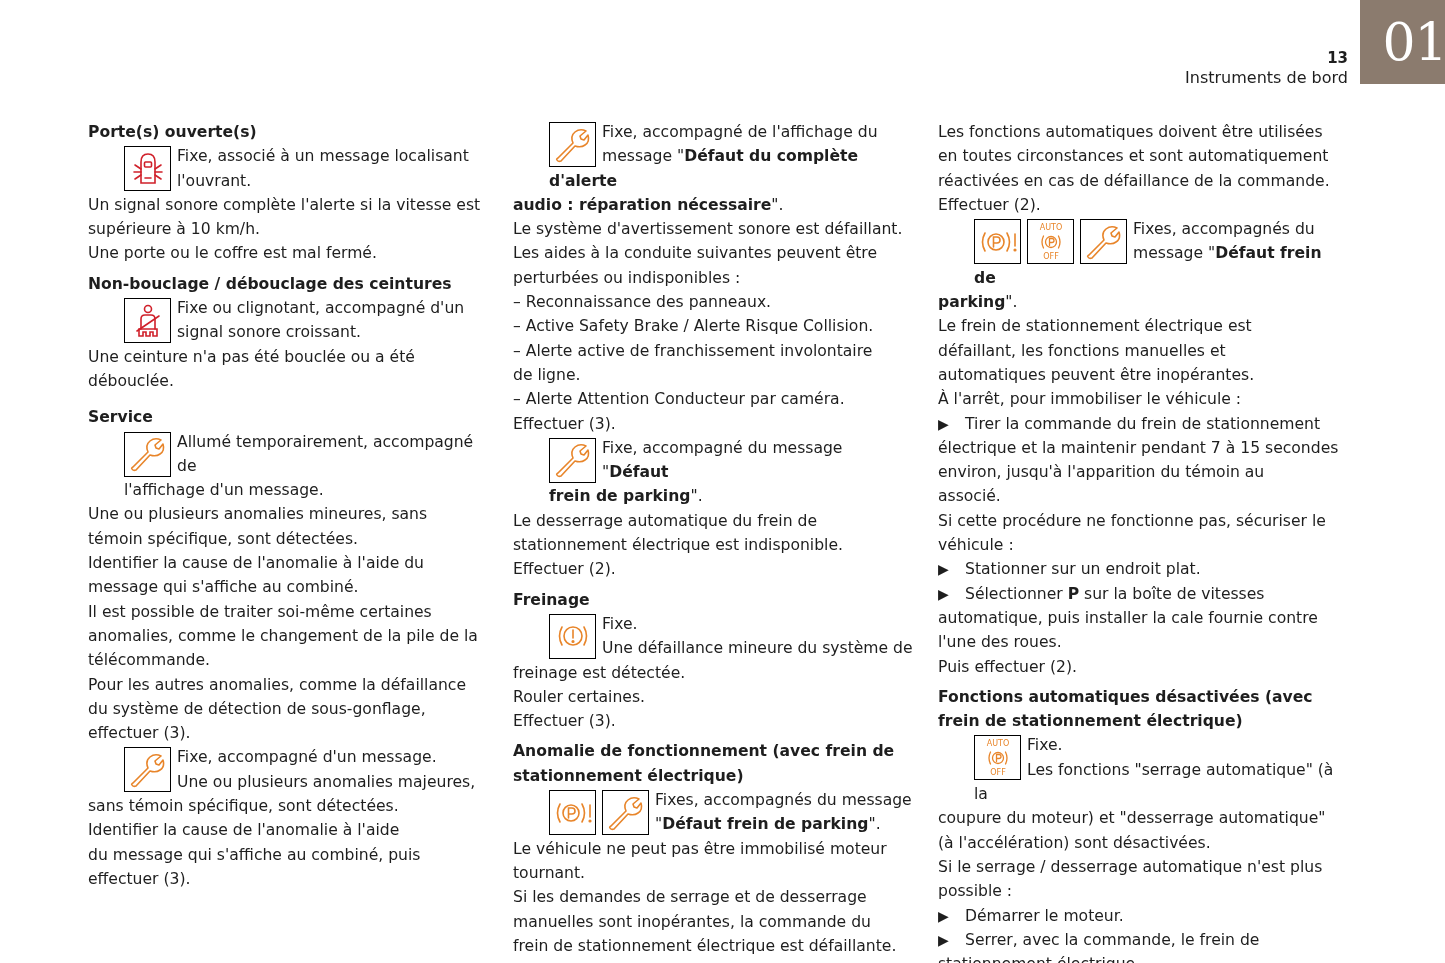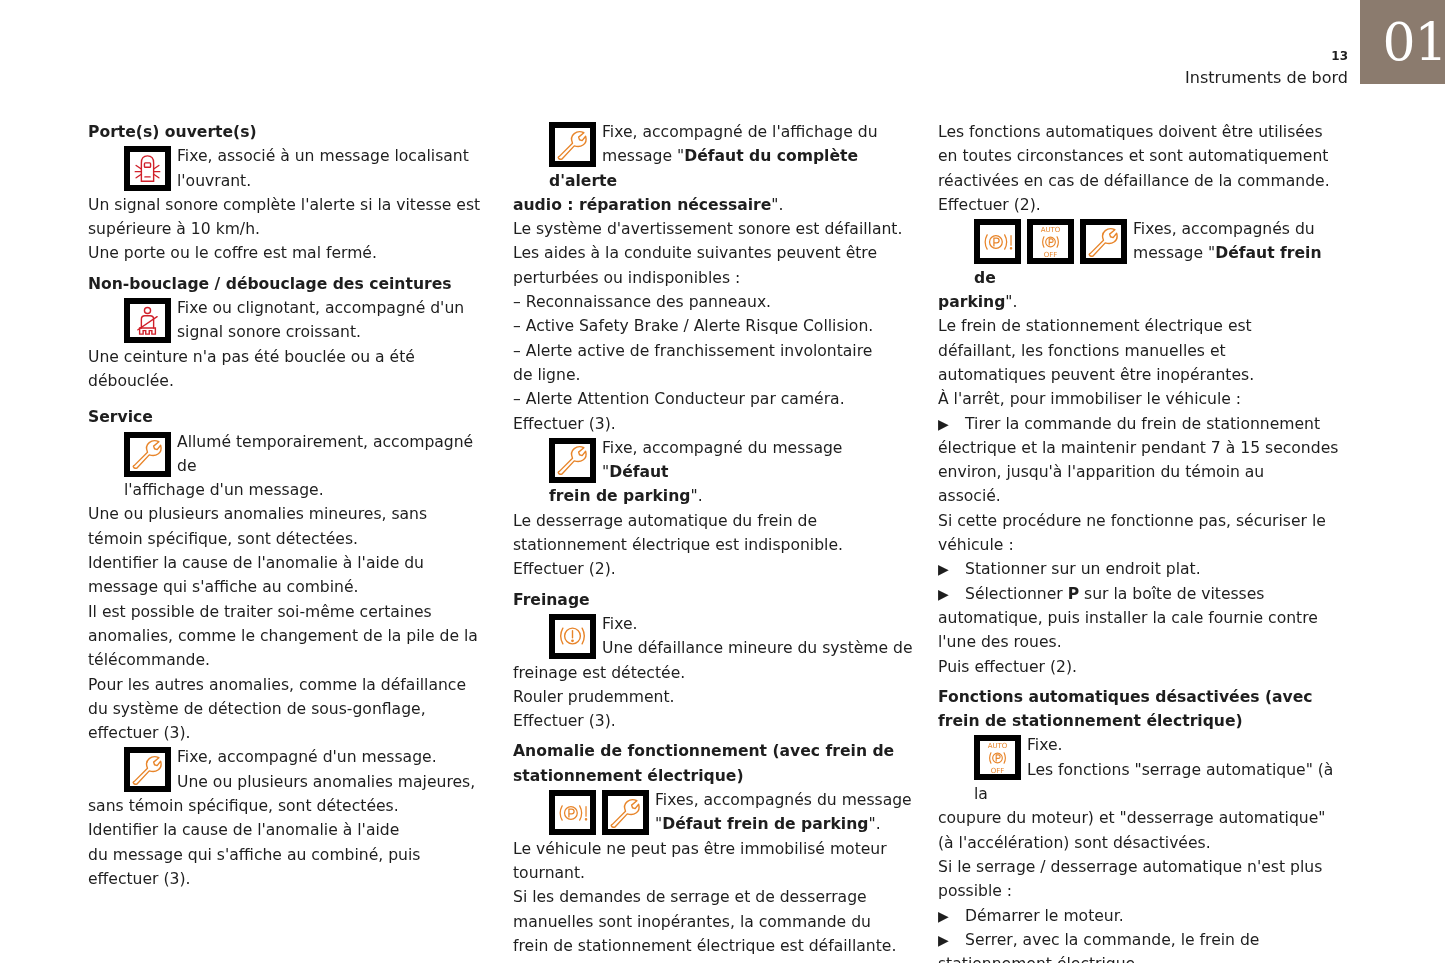--- a/index.html
+++ b/index.html
@@ -7,37 +7,37 @@
     width: 1445px; height: 963px; background: #ffffff; position: relative; overflow: hidden;
     font-family: "DejaVu Sans", sans-serif; color: #1e1e1e;
   }
   .chapter-box {
     position: absolute; left: 1360px; top: 0; width: 109px; height: 84px;
     background: #8b7b6e; color: #fff;
     font-family: "DejaVu Serif", serif; font-size: 52px; line-height: 84px;
     text-align: center; letter-spacing: -1px;
   }
   .page-num {
-    position: absolute; right: 97px; top: 49px; font-size: 12px; font-weight: bold; color: #1e1e1e;
+    position: absolute; right: 97px; top: 49px; font-size: 15px; font-weight: bold; color: #1e1e1e;
   }
   .section-title {
     position: absolute; right: 97px; top: 68px; font-size: 16px; color: #1e1e1e; text-align: right;
   }
   .col { position: absolute; top: 120px; font-size: 15.6px; line-height: 24.3px; }
   .col1 { left: 88px; width: 400px; }
   .col2 { left: 513px; width: 400px; }
   .col3 { left: 938px; width: 405px; }
   .col p { margin: 0; }
   .h { font-weight: bold; margin: 0; }
   .h.gap { margin-top: 6px; }
   .h.gap2 { margin-top: 12px; }
   .icon-row { position: relative; min-height: 48.6px; padding-left: 36px; }
   .icons { float: left; margin-right: 6px; margin-top: 2px; display: flex; gap: 6px; }
   .ibox {
-    width: 47px; height: 45px; border: 6px solid #000000; box-sizing: border-box;
+    width: 47px; height: 45px; border: 1px solid #000000; box-sizing: border-box;
     display: flex; align-items: center; justify-content: center;
   }
   .ibox svg { display: block; }
   .arrow { display: inline-block; width: 27px; font-size: 14px; }
   b { font-weight: bold; }
 </style>
 </head>
 <body>
 
 <div class="page-num">13</div>
@@ -170,21 +170,21 @@
           <path d="M31 11 Q36 20 31 29"></path>
           <line x1="20" y1="14" x2="20" y2="22"></line>
           <circle cx="20" cy="25.5" r="0.8" fill="#e8852a"></circle>
         </svg>
       </div>
     </div>
     <p>Fixe.</p>
     <p>Une défaillance mineure du système de</p>
   </div>
   <p>freinage est détectée.</p>
-  <p>Rouler prudemment.</p>
+  <p>Rouler certaines.</p>
   <p>Effectuer (3).</p>
 
   <p class="h gap">Anomalie de fonctionnement (avec frein de</p>
   <p class="h">stationnement électrique)</p>
   <div class="icon-row">
     <div class="icons">
       <div class="ibox">
         <svg width="44" height="40" viewBox="0 0 44 40" fill="none" stroke="#e8852a" stroke-width="1.6" stroke-linecap="round">
           <circle cx="20" cy="20" r="8"></circle>
           <path d="M9 11 Q4 20 9 29"></path>

